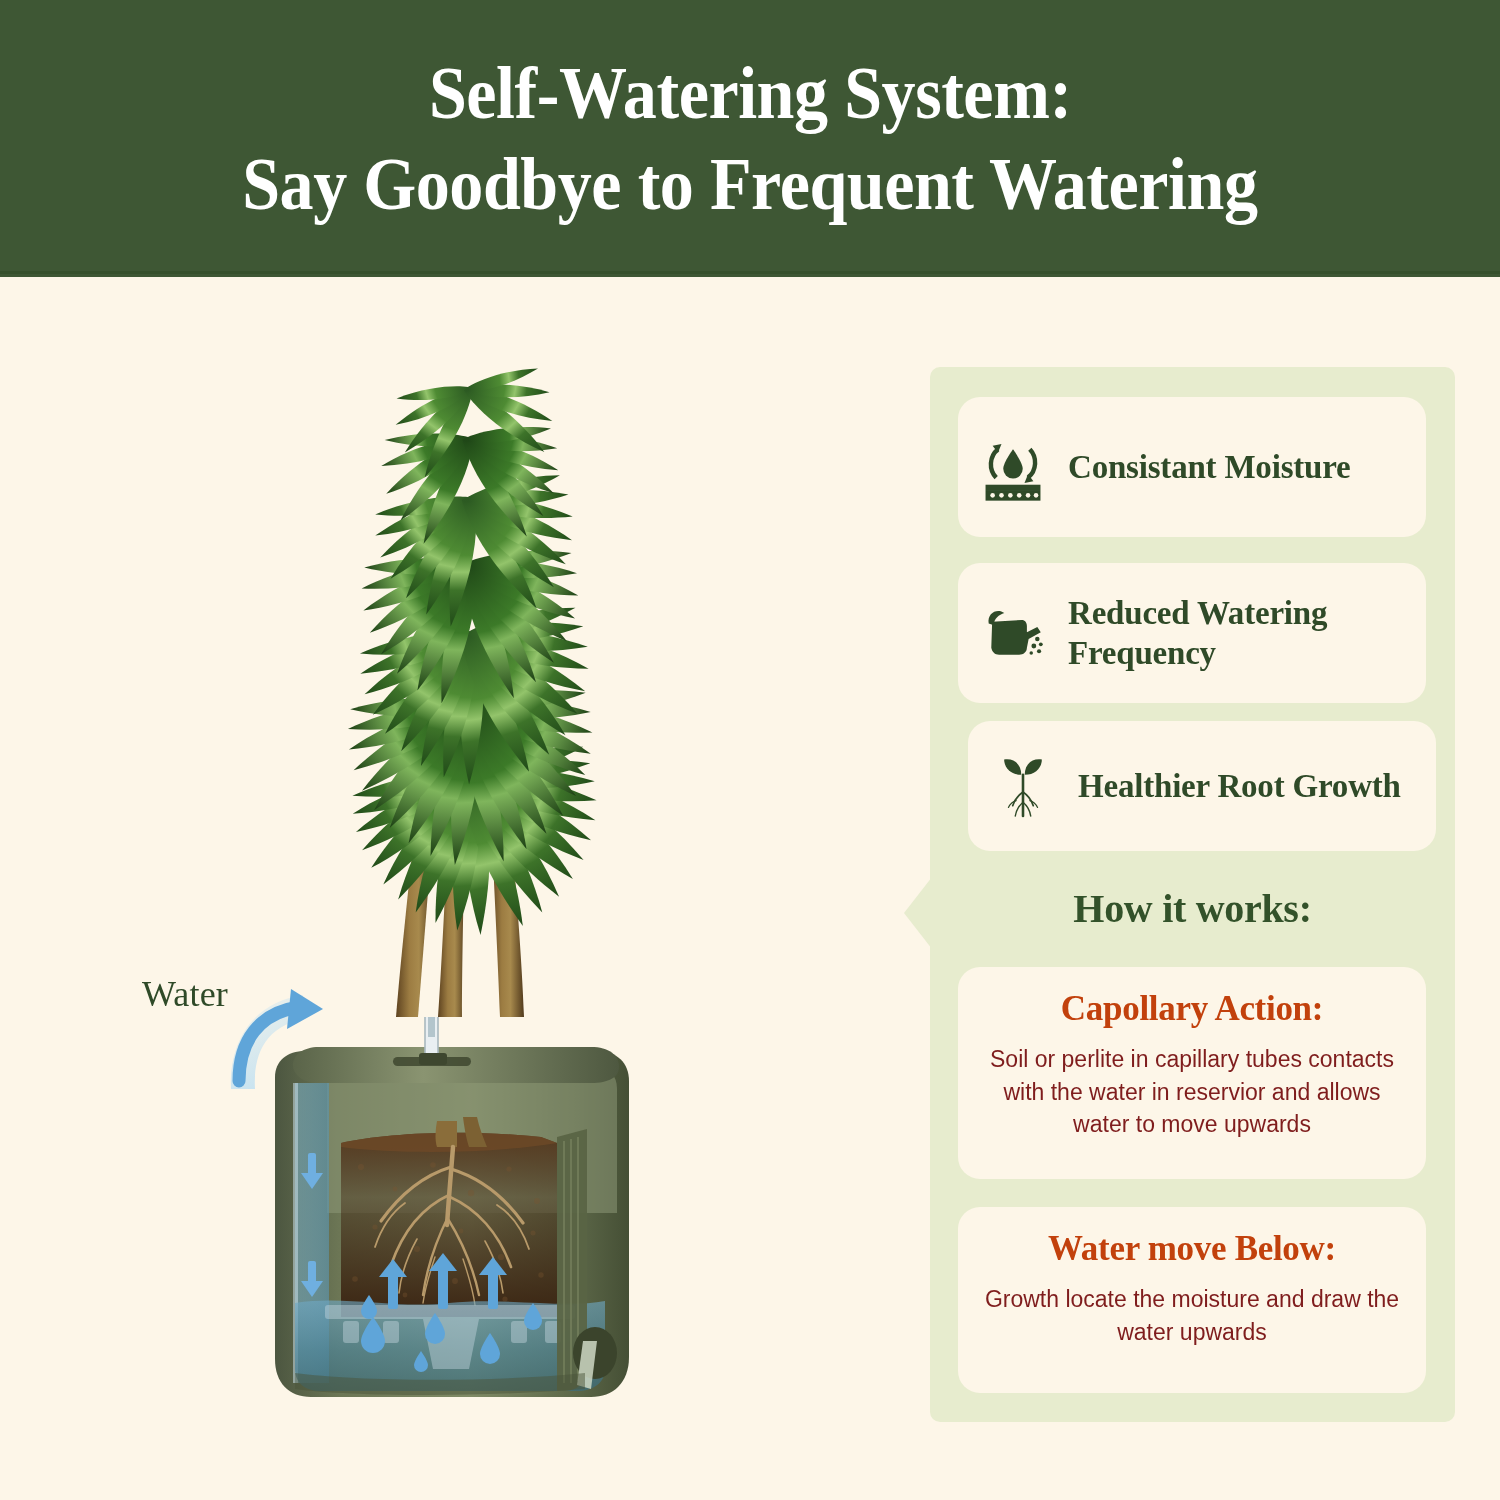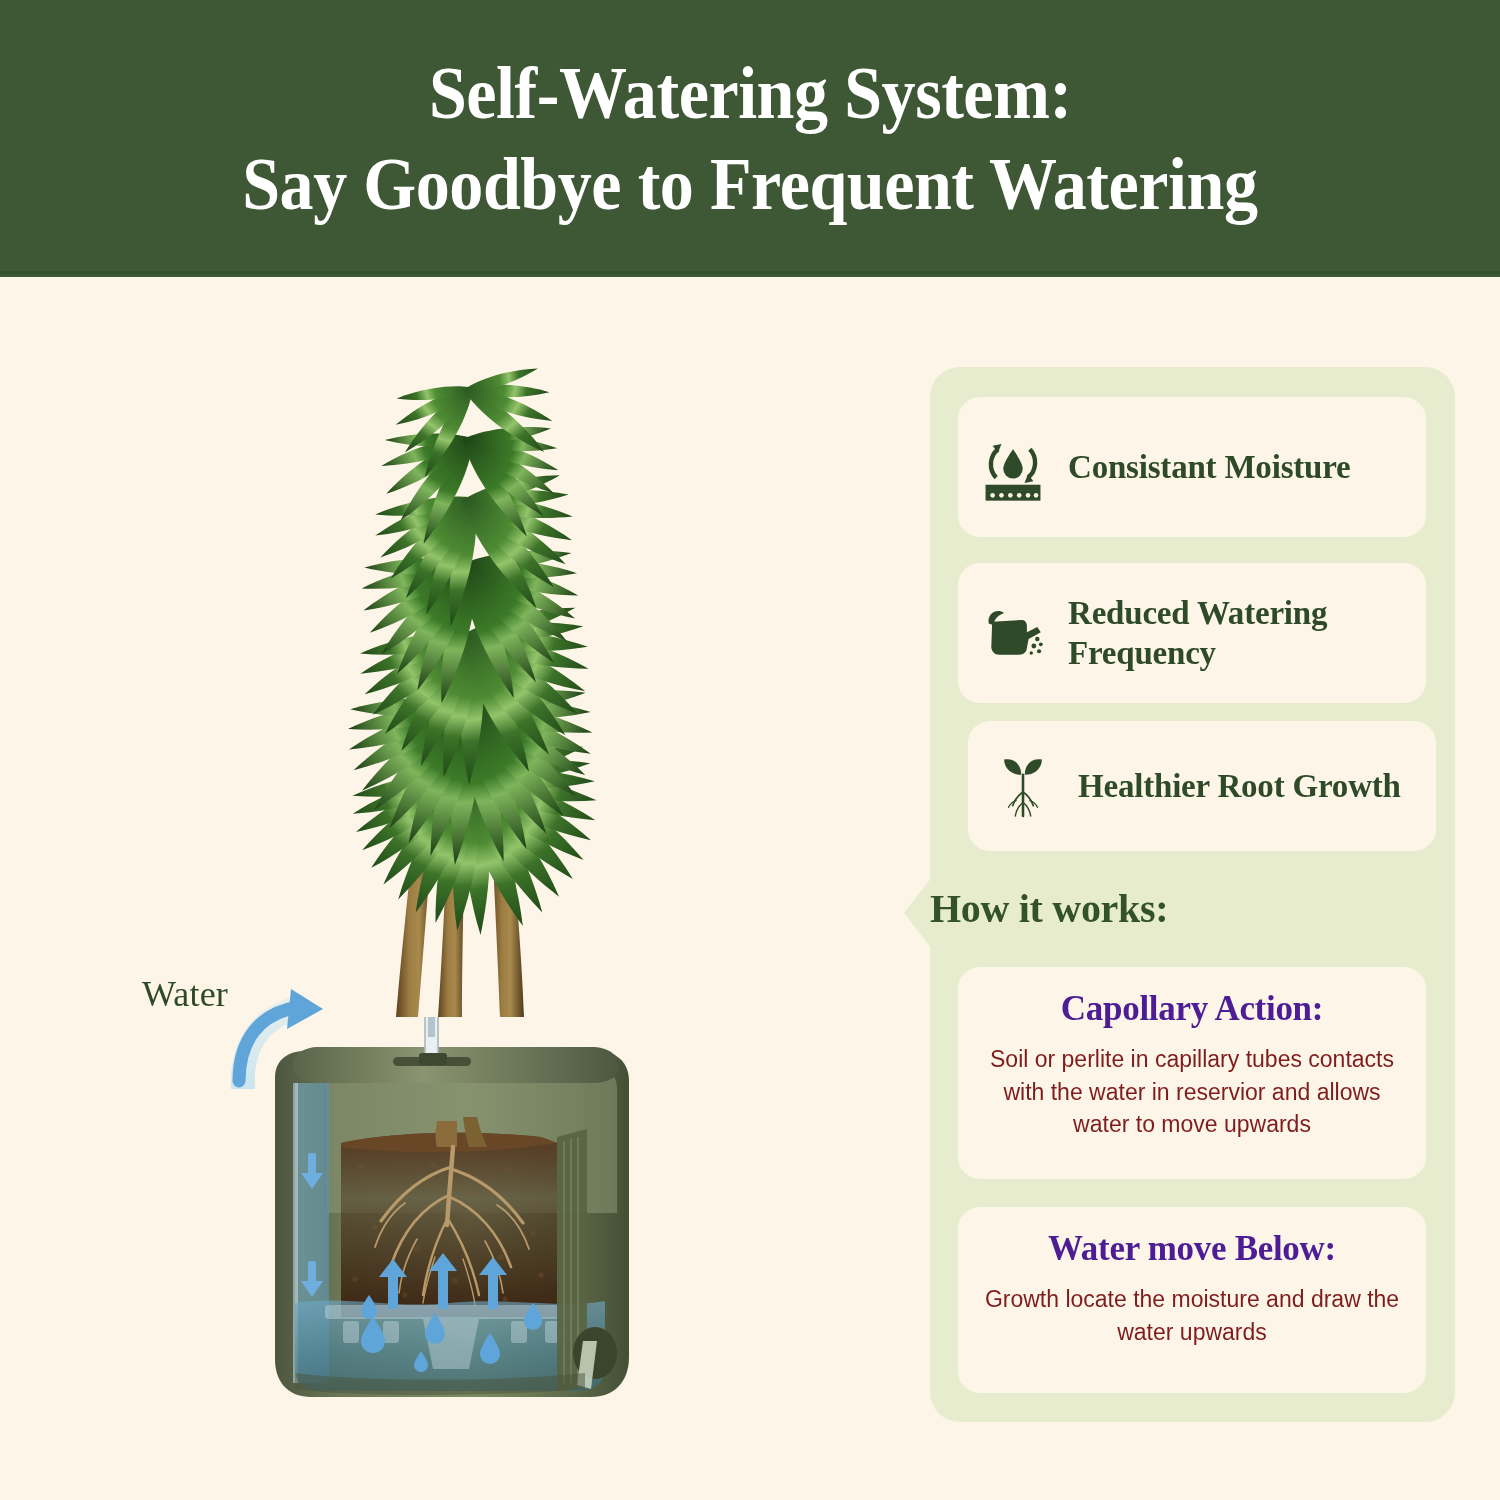--- a/index.html
+++ b/index.html
@@ -77,21 +77,21 @@
 
   
   #planter { position: absolute; left: 265px; top: 740px; width: 380px; height: 400px; }
 
   
   #panel {
     position: absolute;
     left: 930px; top: 367px;
     width: 525px; height: 1055px;
     background: #E7ECCE;
-    border-radius: 30px;
+    border-radius: 10px;
   }
   
   #panel-tail {
     position: absolute;
     left: -26px; top: 510px;
     width: 0; height: 0;
     border-top: 36px solid transparent;
     border-bottom: 36px solid transparent;
     border-right: 28px solid #E7ECCE;
   }
@@ -121,20 +121,21 @@
   }
 
   #card-1 { left: 28px; top: 30px;  width: 468px; height: 140px; }
   #card-2 { left: 28px; top: 196px; width: 468px; height: 140px; }
   #card-3 { left: 38px; top: 354px; width: 468px; height: 130px; }
 
   #how-heading {
     position: absolute;
     left: 0; top: 518px;
     width: 525px;
+    text-align: center;
     font-family: "Liberation Serif", serif;
     font-weight: bold;
     font-size: 40px;
     color: #33522A;
     letter-spacing: -0.3px;
   }
 
   .step-card {
     position: absolute;
     left: 28px;
@@ -144,21 +145,21 @@
     padding: 22px 26px 26px 26px;
     text-align: center;
   }
   #step-1 { top: 600px; height: 212px; }
   #step-2 { top: 840px; height: 186px; }
 
   .step-title {
     font-family: "Liberation Serif", serif;
     font-weight: bold;
     font-size: 35px;
-    color: #4c1d95;
+    color: #c2410c;
     letter-spacing: -0.3px;
     margin-bottom: 14px;
   }
   .step-body {
     font-family: "Liberation Sans", sans-serif;
     font-size: 23px;
     color: #7f1d1d;
     line-height: 1.42;
   }
 </style>

